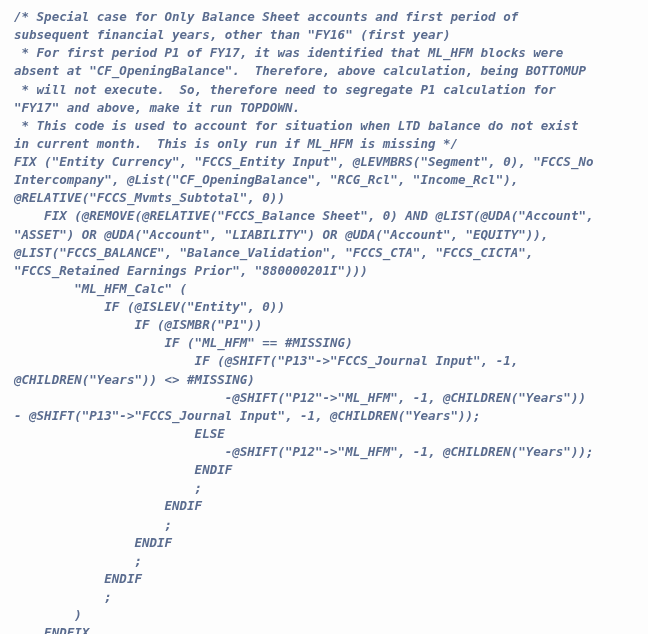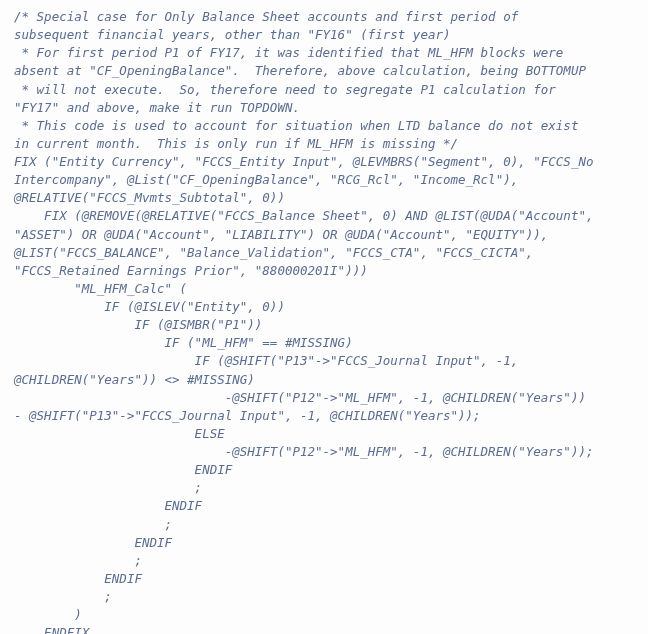--- a/index.html
+++ b/index.html
@@ -13,18 +13,19 @@
       font-style: italic;
       font-size: 12.5px;
       color: #5a6c8f;
       padding: 8px 14px;
       line-height: 1.45;
       width: 648px;
     }
     .line {
       white-space: pre;
       display: block;
+      font-weight: bold;
     }
   </style>
 </head>
 <body>
 
 <pre><span class="line">/* Special case for Only Balance Sheet accounts and first period of</span><span class="line">subsequent financial years, other than "FY16" (first year)</span><span class="line"> * For first period P1 of FY17, it was identified that ML_HFM blocks were</span><span class="line">absent at "CF_OpeningBalance".  Therefore, above calculation, being BOTTOMUP</span><span class="line"> * will not execute.  So, therefore need to segregate P1 calculation for</span><span class="line">"FY17" and above, make it run TOPDOWN.</span><span class="line"> * This code is used to account for situation when LTD balance do not exist</span><span class="line">in current month.  This is only run if ML_HFM is missing */</span><span class="line">FIX ("Entity Currency", "FCCS_Entity Input", @LEVMBRS("Segment", 0), "FCCS_No</span><span class="line">Intercompany", @List("CF_OpeningBalance", "RCG_Rcl", "Income_Rcl"),</span><span class="line">@RELATIVE("FCCS_Mvmts_Subtotal", 0))</span><span class="line">    FIX (@REMOVE(@RELATIVE("FCCS_Balance Sheet", 0) AND @LIST(@UDA("Account",</span><span class="line">"ASSET") OR @UDA("Account", "LIABILITY") OR @UDA("Account", "EQUITY")),</span><span class="line">@LIST("FCCS_BALANCE", "Balance_Validation", "FCCS_CTA", "FCCS_CICTA",</span><span class="line">"FCCS_Retained Earnings Prior", "880000201I")))</span><span class="line">        "ML_HFM_Calc" (</span><span class="line">            IF (@ISLEV("Entity", 0))</span><span class="line">                IF (@ISMBR("P1"))</span><span class="line">                    IF ("ML_HFM" == #MISSING)</span><span class="line">                        IF (@SHIFT("P13"-&gt;"FCCS_Journal Input", -1,</span><span class="line">@CHILDREN("Years")) &lt;&gt; #MISSING)</span><span class="line">                            -@SHIFT("P12"-&gt;"ML_HFM", -1, @CHILDREN("Years"))</span><span class="line">- @SHIFT("P13"-&gt;"FCCS_Journal Input", -1, @CHILDREN("Years"));</span><span class="line">                        ELSE</span><span class="line">                            -@SHIFT("P12"-&gt;"ML_HFM", -1, @CHILDREN("Years"));</span><span class="line">                        ENDIF</span><span class="line">                        ;</span><span class="line">                    ENDIF</span><span class="line">                    ;</span><span class="line">                ENDIF</span><span class="line">                ;</span><span class="line">            ENDIF</span><span class="line">            ;</span><span class="line">        )</span><span class="line">    ENDFIX</span></pre>
 
 </body></html>

